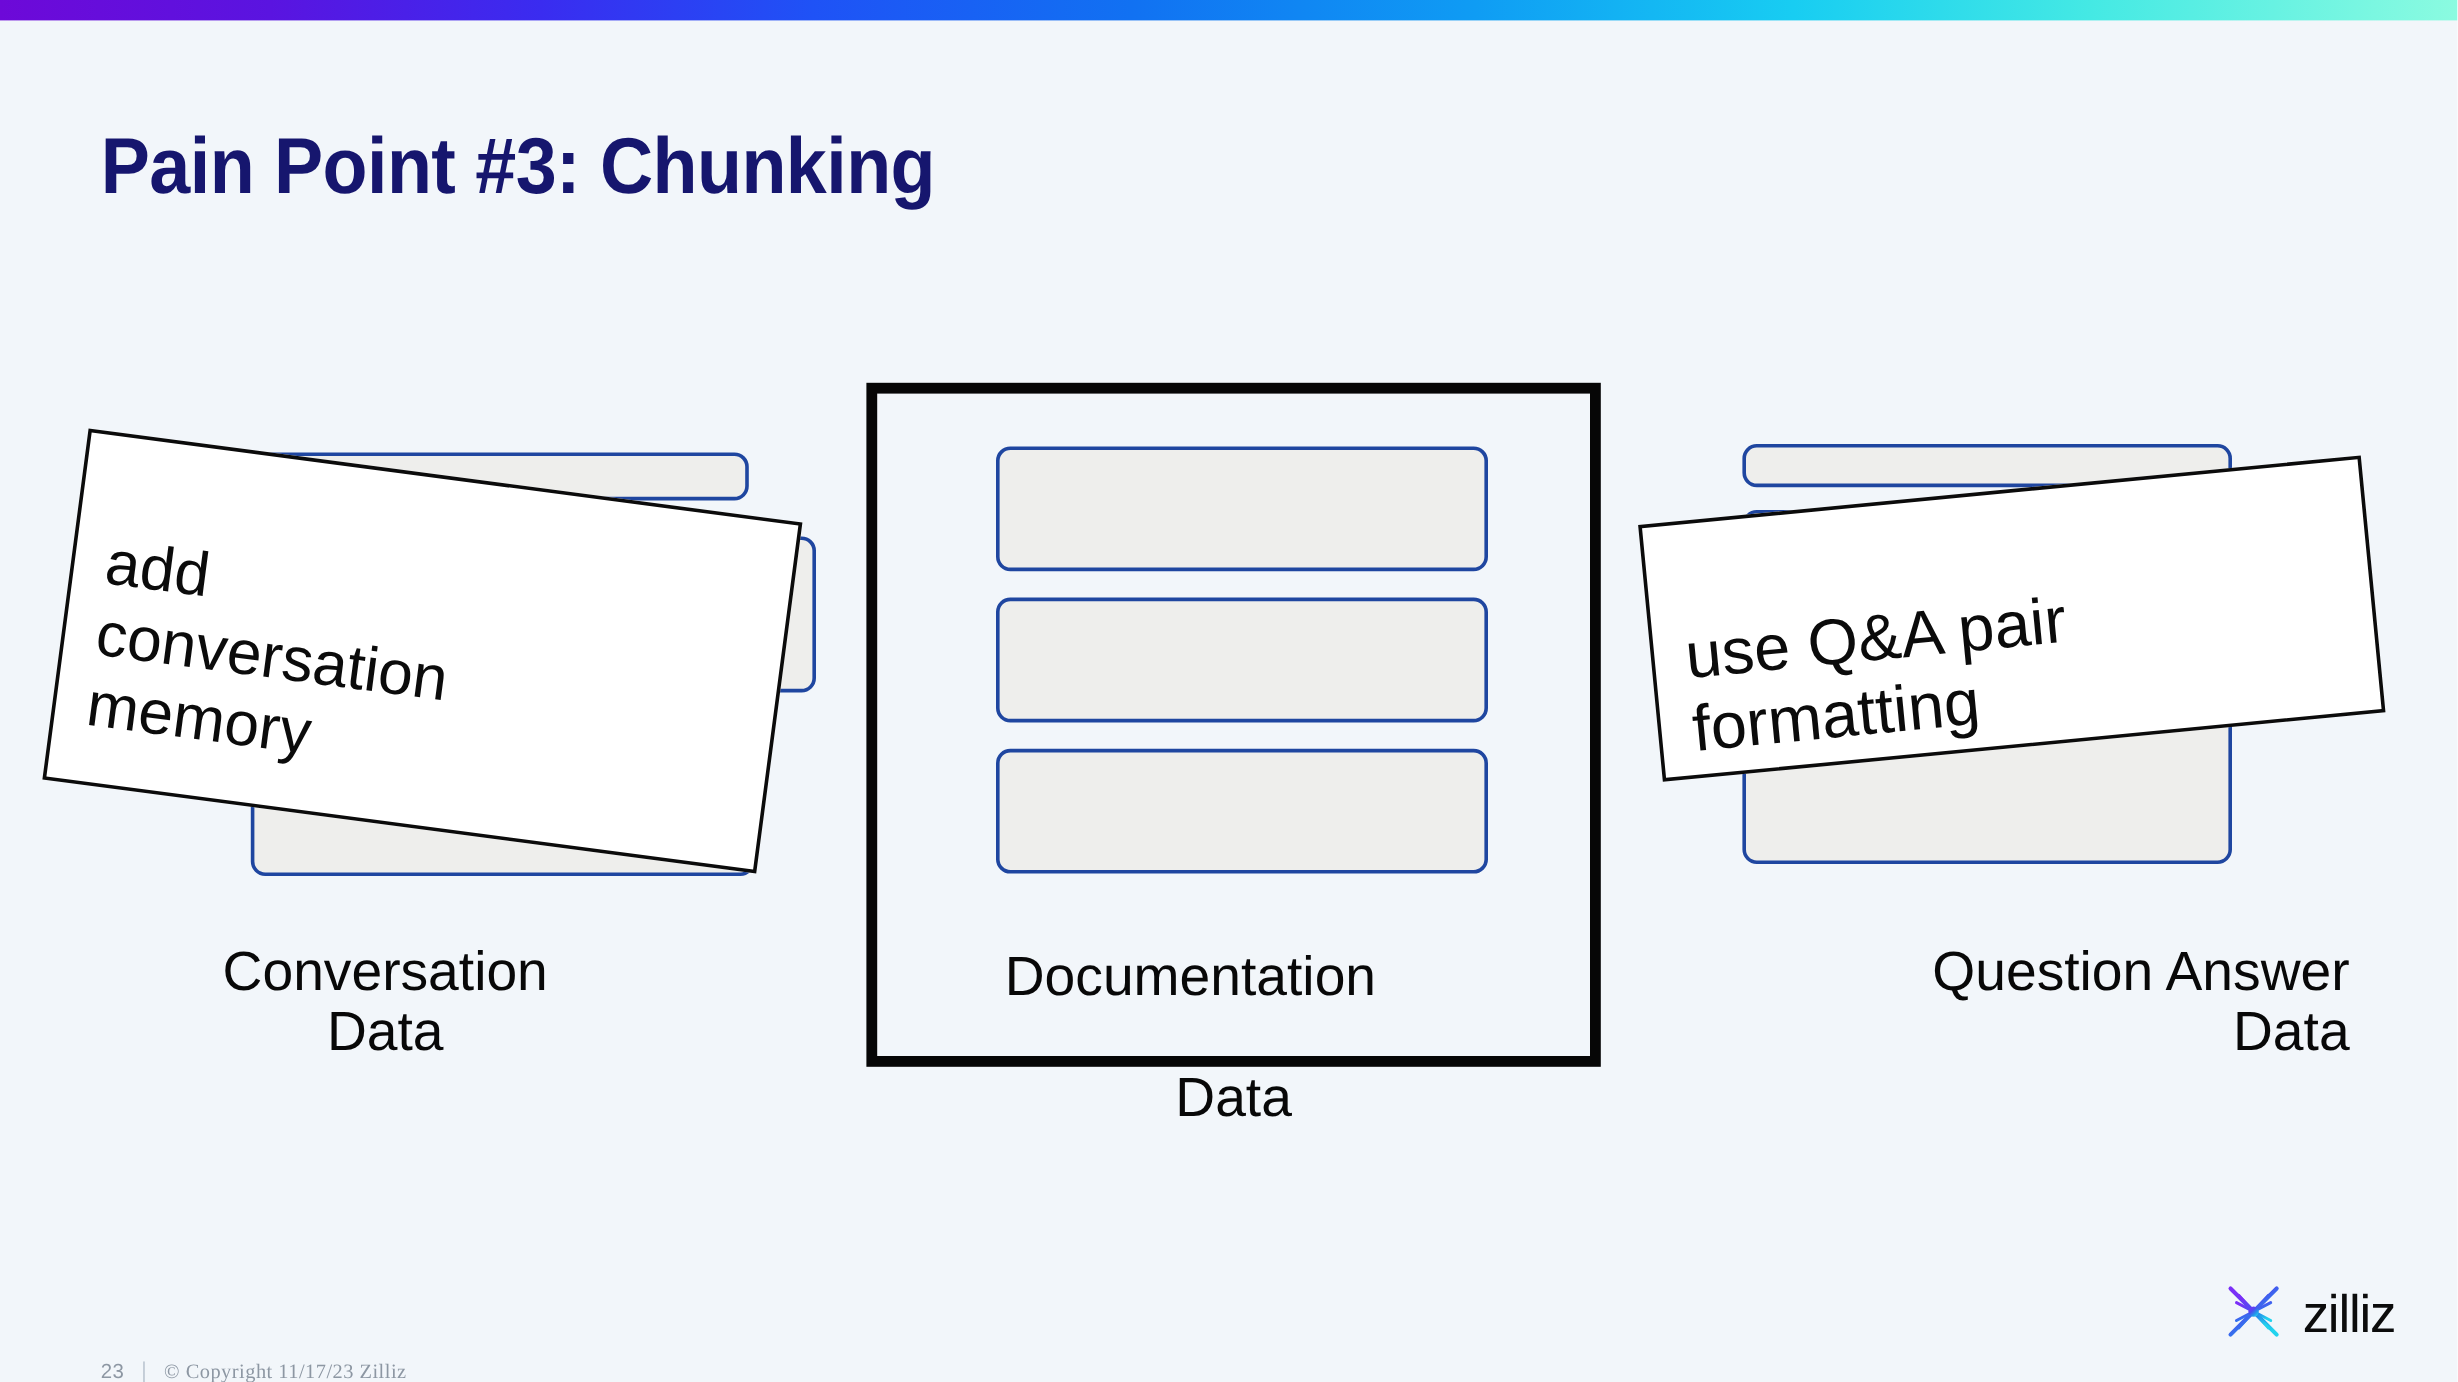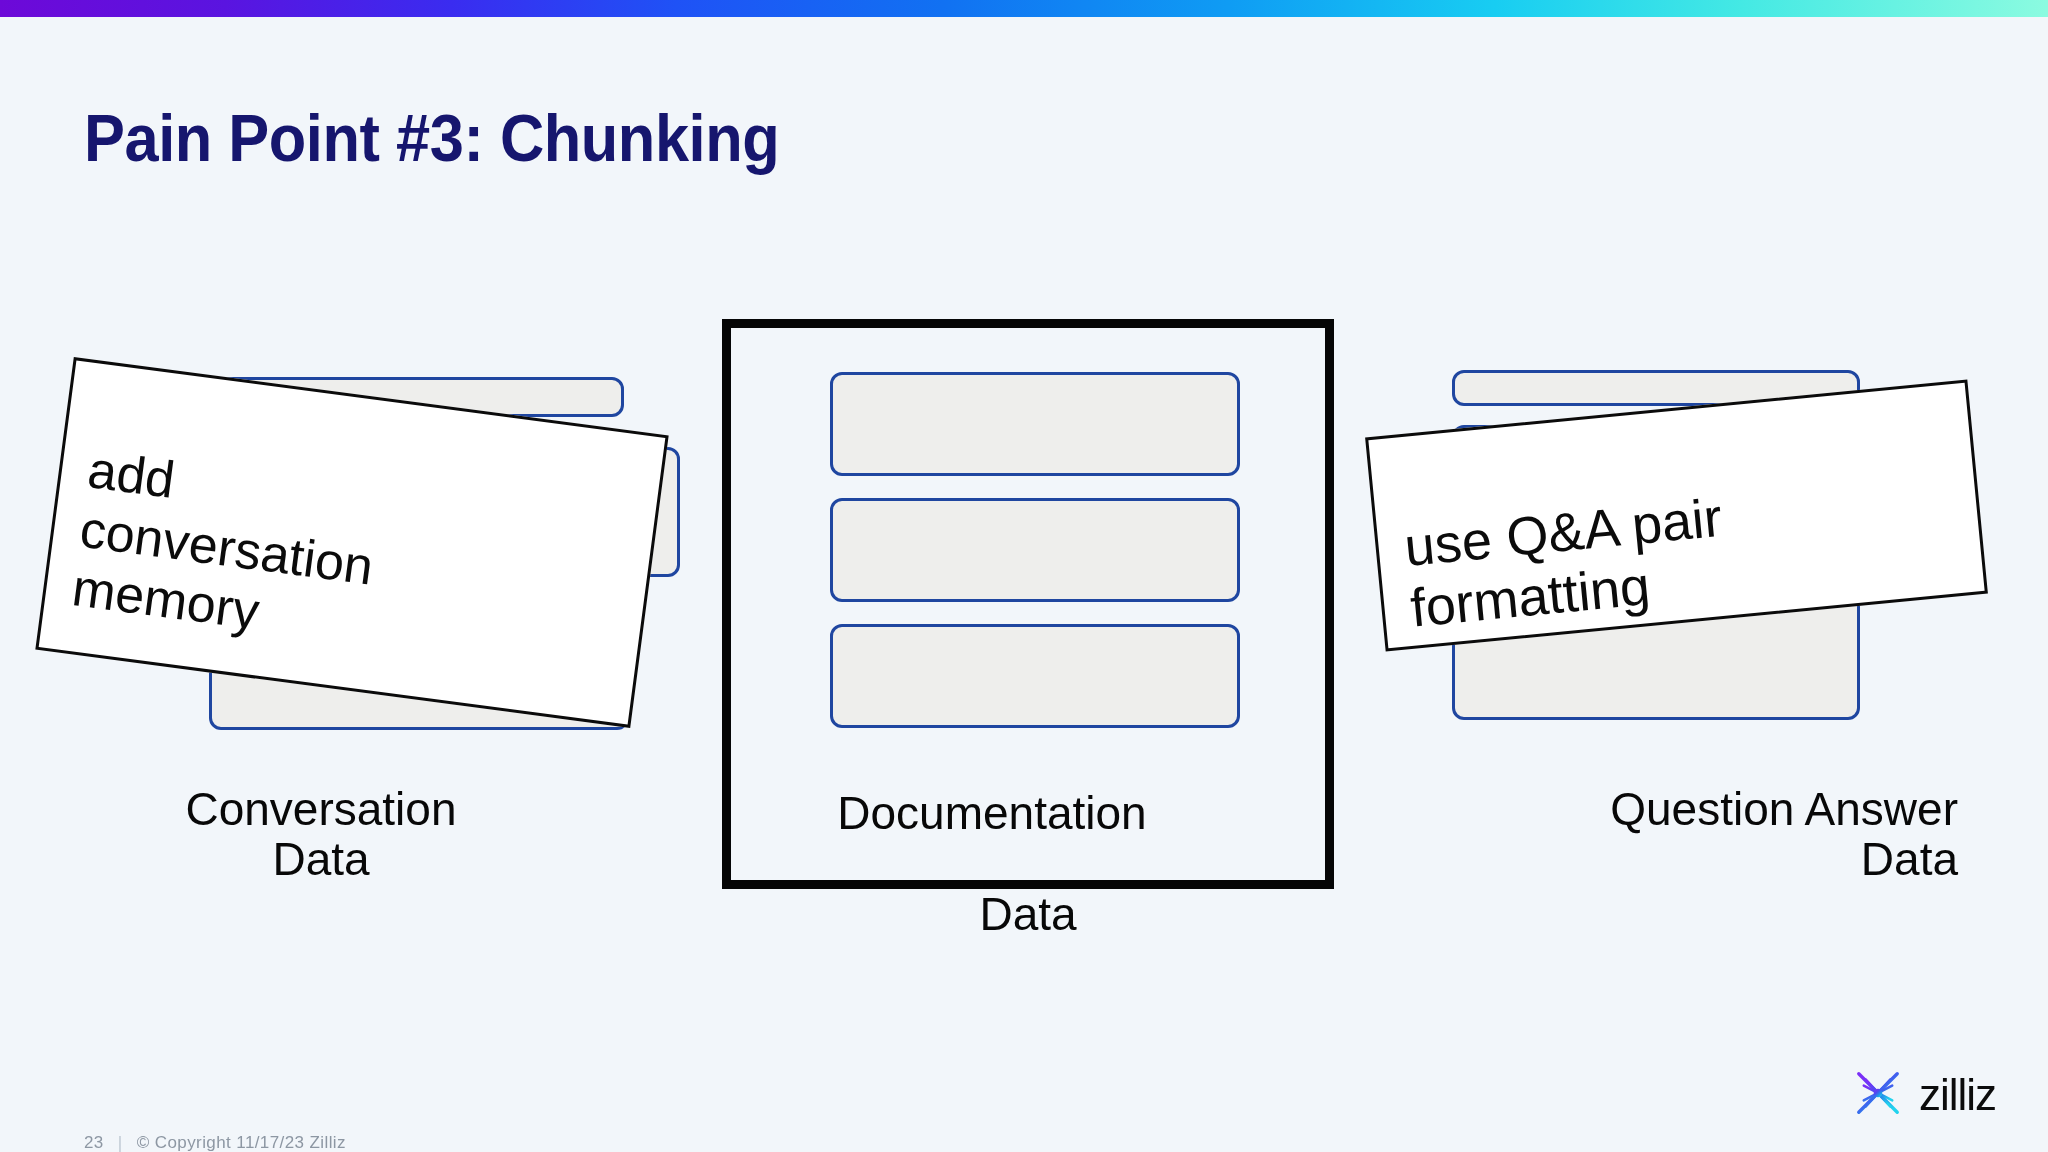--- a/index.html
+++ b/index.html
@@ -103,21 +103,21 @@
     gap: 14px;
     color: #8d97a3;
     font-size: 17px;
     letter-spacing: 0.3px;
     margin-top: 36px;
   }
   #footer .divider {
     color: #c3ccd6;
     font-size: 19px;
   }
-  #footer .copyright { letter-spacing: 0.4px; }
+  #footer .copyright { letter-spacing: 0.4px; font-family: Liberation Serif, serif; }
 
   
   #logo {
     position: absolute;
     right: 52px;
     top: 1062px;
     display: flex;
     align-items: center;
     gap: 10px;
   }

